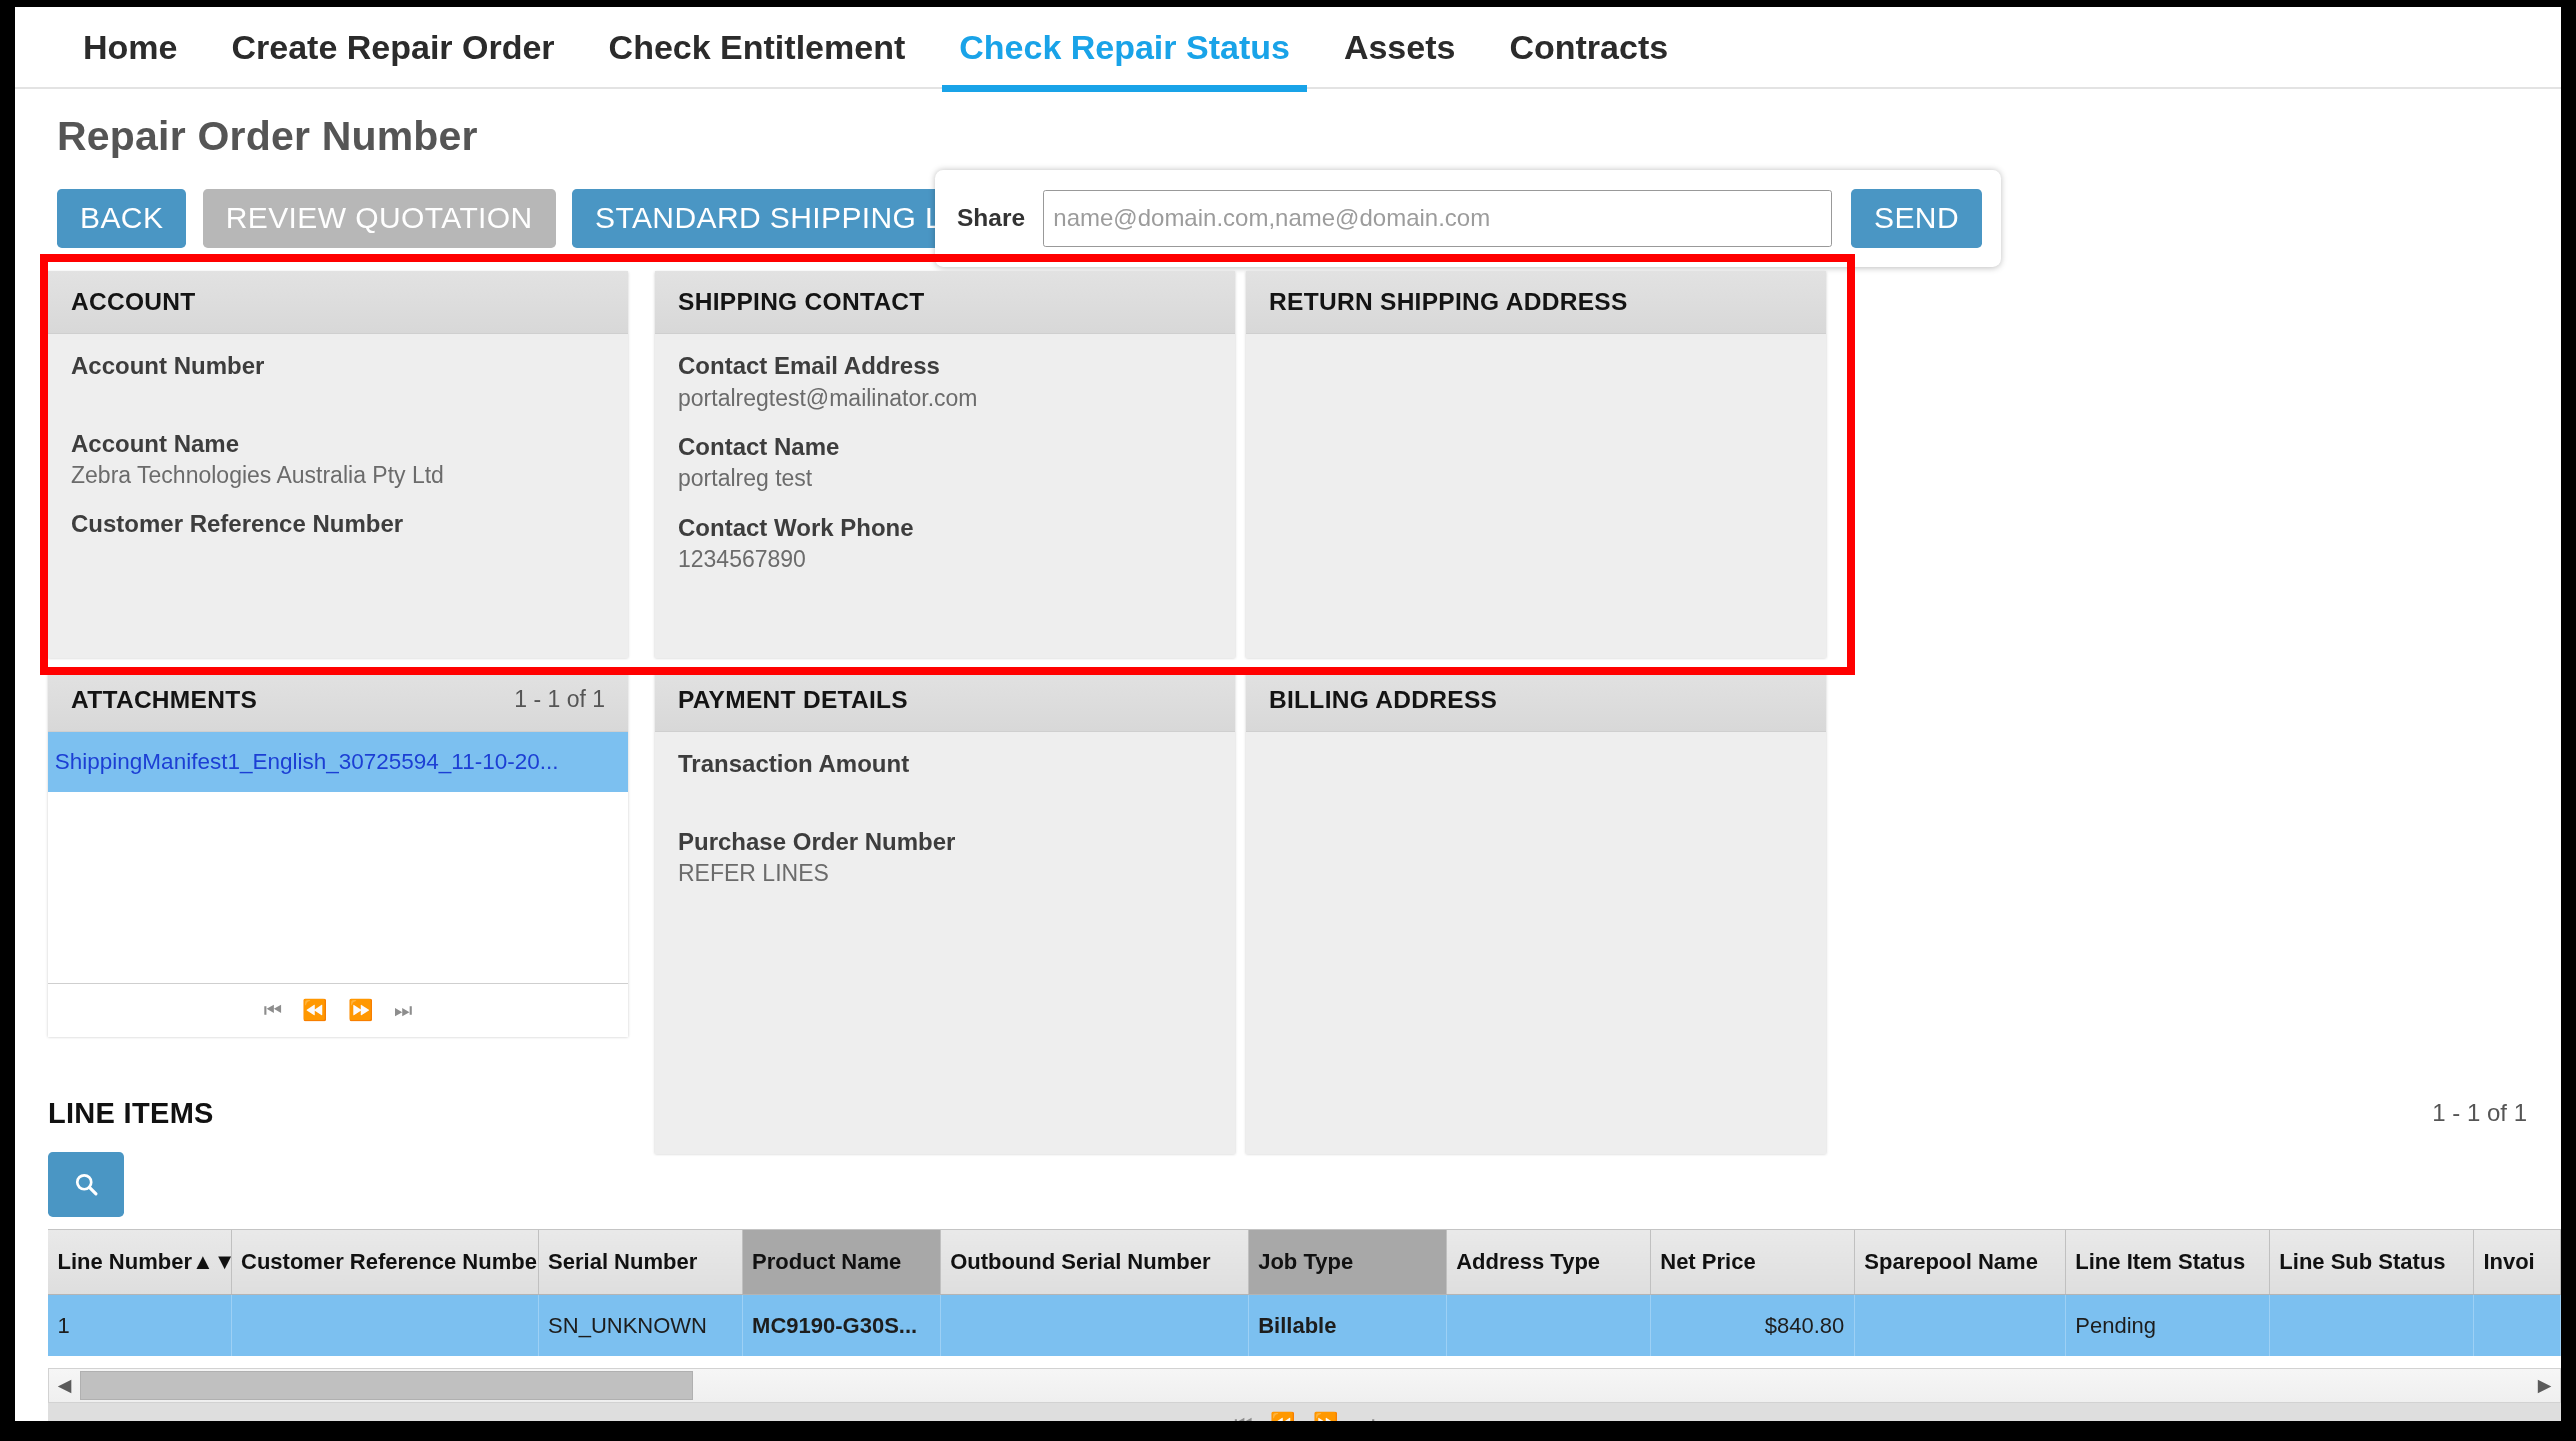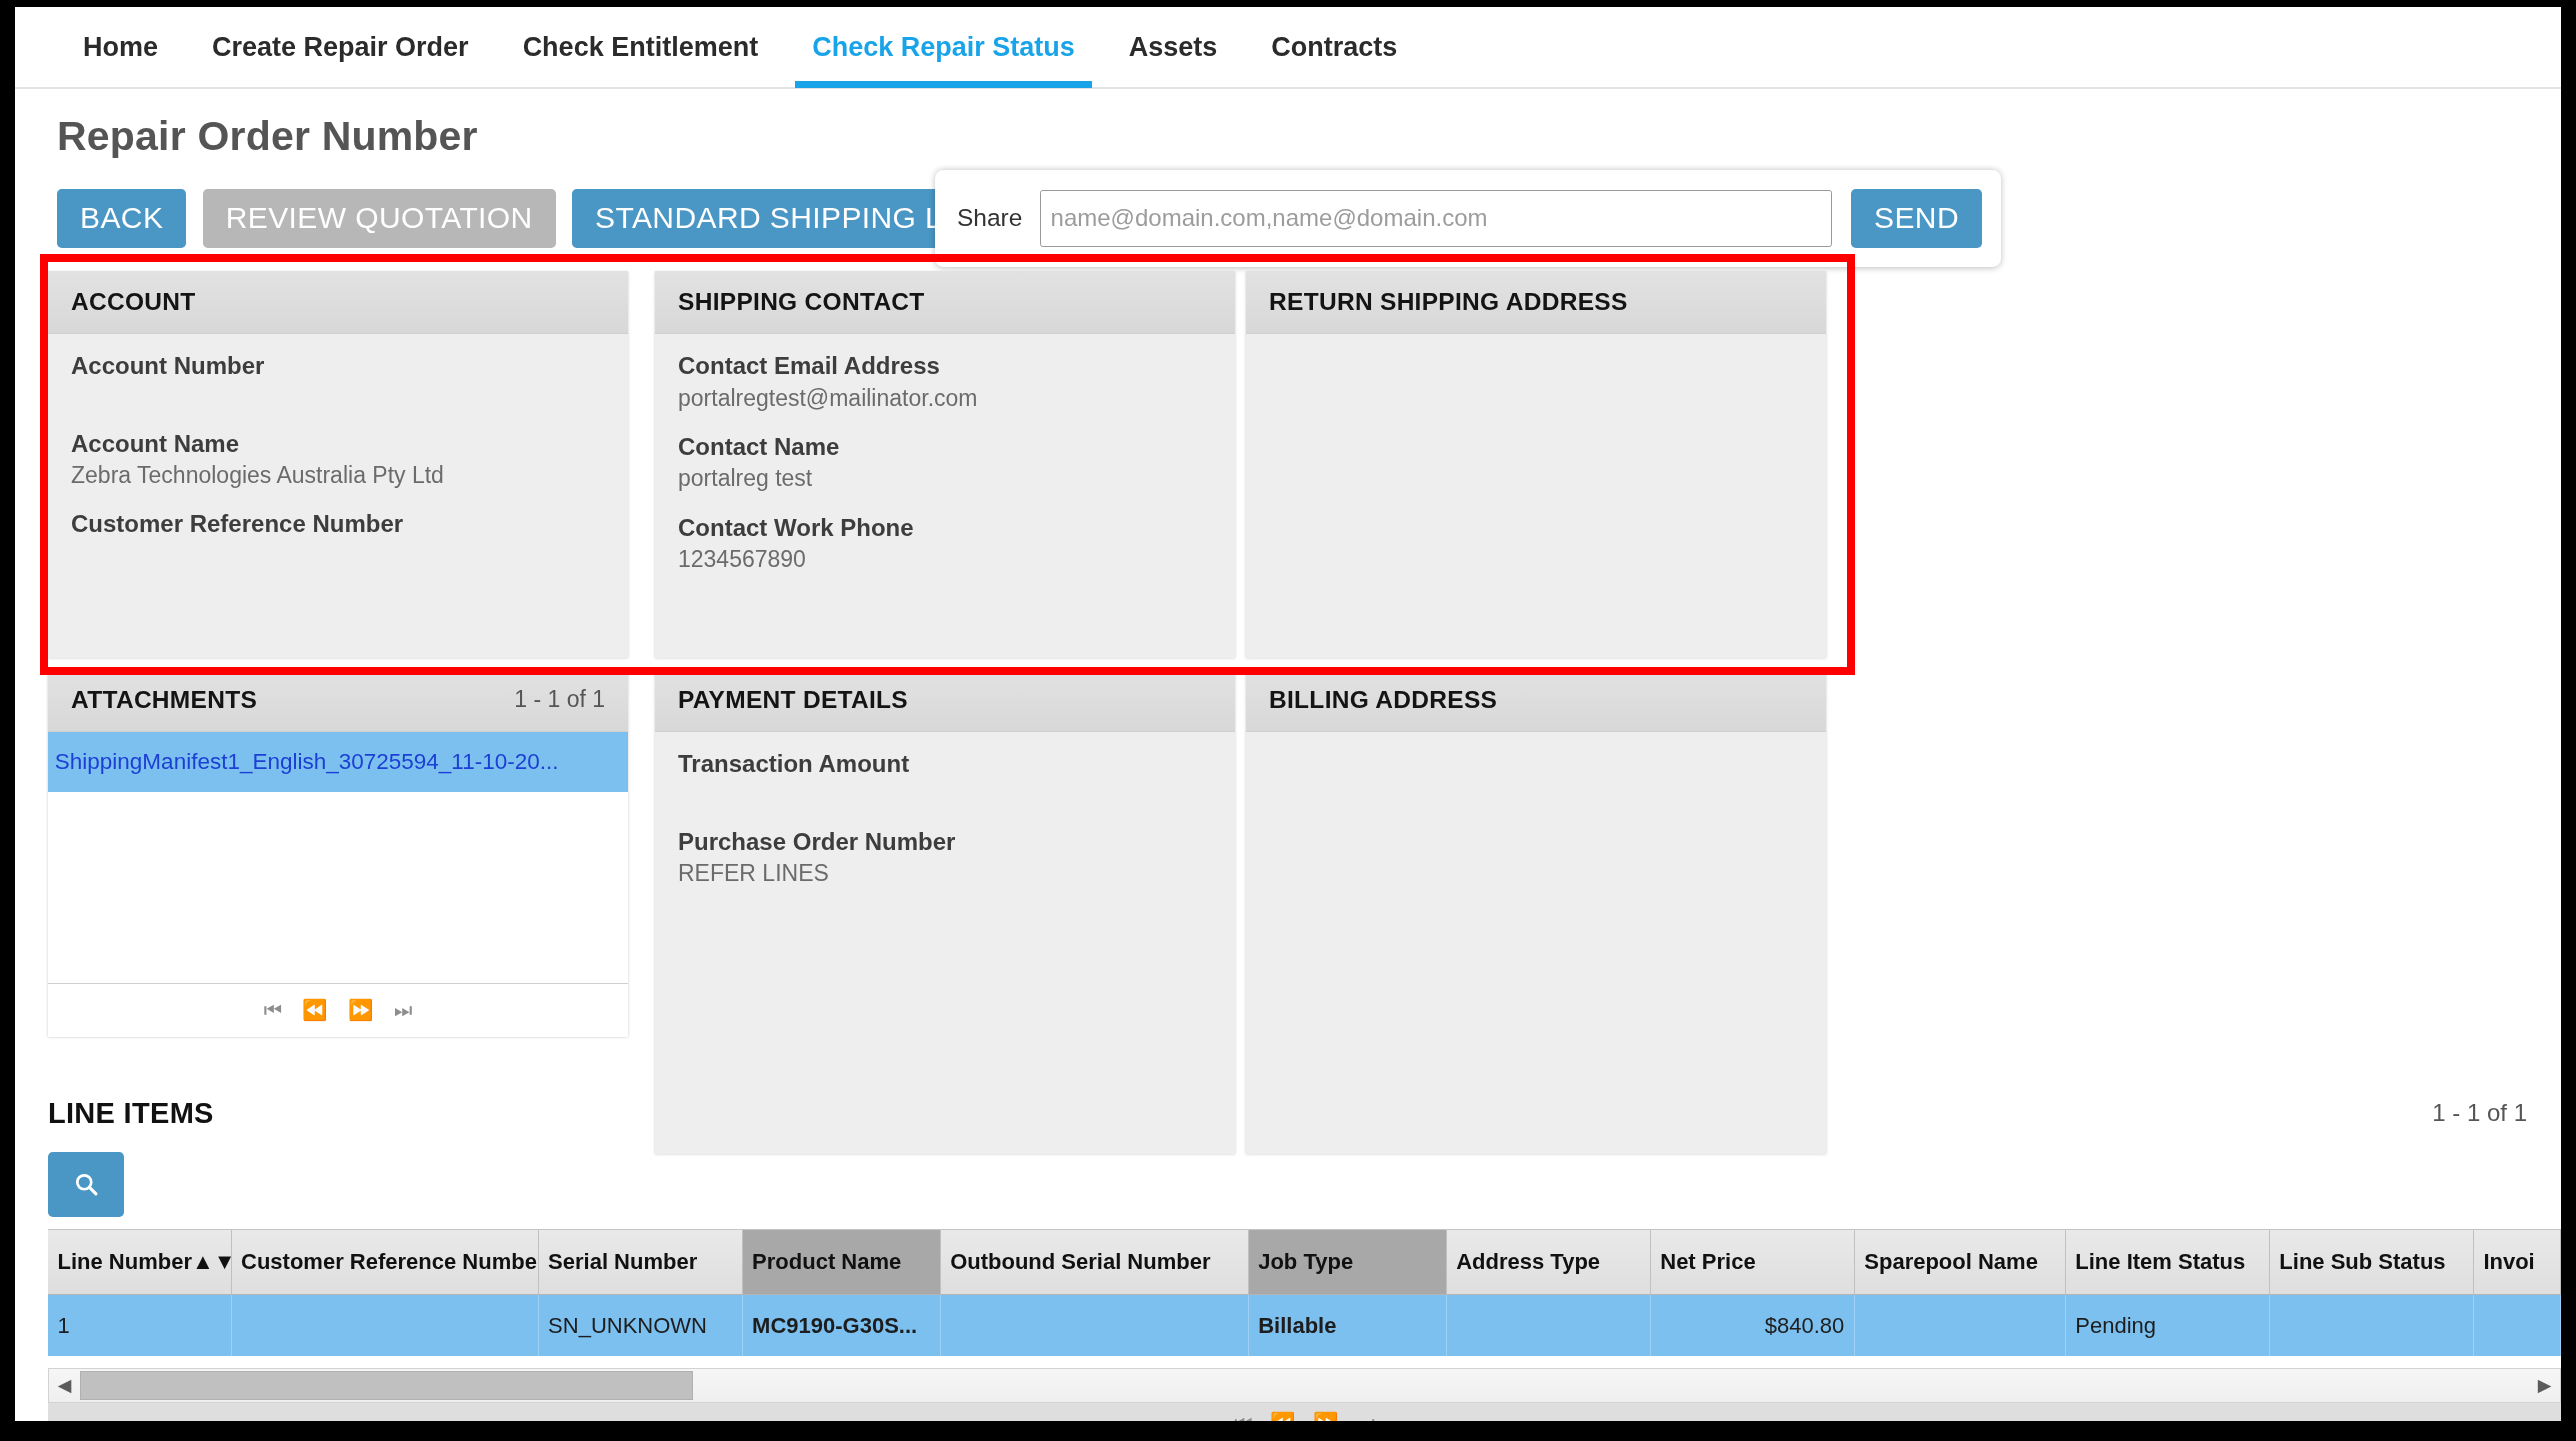--- a/index.html
+++ b/index.html
@@ -23,21 +23,21 @@
     position: relative;
     height: 82px;
     border-bottom: 2px solid #e3e3e3;
     background: #fff;
     display: flex;
     align-items: center;
     padding-left: 41px;
   }
   .navtab {
     position: relative;
-    font-size: 27px;
+    font-size: 34px;
     font-weight: bold;
     color: #2b2b2b;
     padding: 24.5px 27px 23px 27px;
     white-space: nowrap;
     cursor: pointer;
   }
   .navtab.active { color: #19a3e8; }
   .navtab.active::after {
     content:""; position:absolute;
     left: 9.5px; right: 9.5px; bottom: -2px; height: 6.8px;
@@ -82,21 +82,21 @@
     position: absolute;
     left: 878px; top: -11px;
     width: 1066px; height: 97px;
     background: #ffffff;
     border-radius: 8.2px;
     box-shadow: 0 0.7px 6.1px rgba(0,0,0,0.26);
     display: flex;
     align-items: center;
     padding: 0 19px 0 22px;
   }
-  #share-label { font-size: 24.5px; font-weight: normal; color: #333; margin-right: 17.7px; }
+  #share-label { font-size: 24.5px; font-weight: bold; color: #333; margin-right: 17.7px; }
   #share-input {
     flex: 1;
     height: 57px;
     border: 1.4px solid #999;
     border-radius: 2.7px;
     font-size: 24px;
     padding: 0 9.5px;
     color: #333;
     background: #fff;
     font-family: "Liberation Sans", sans-serif;

